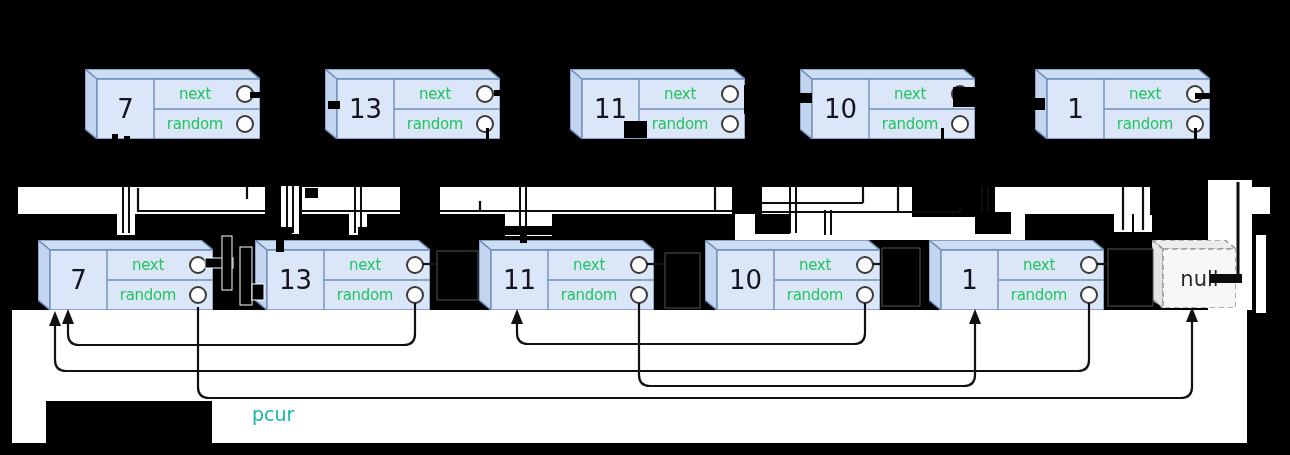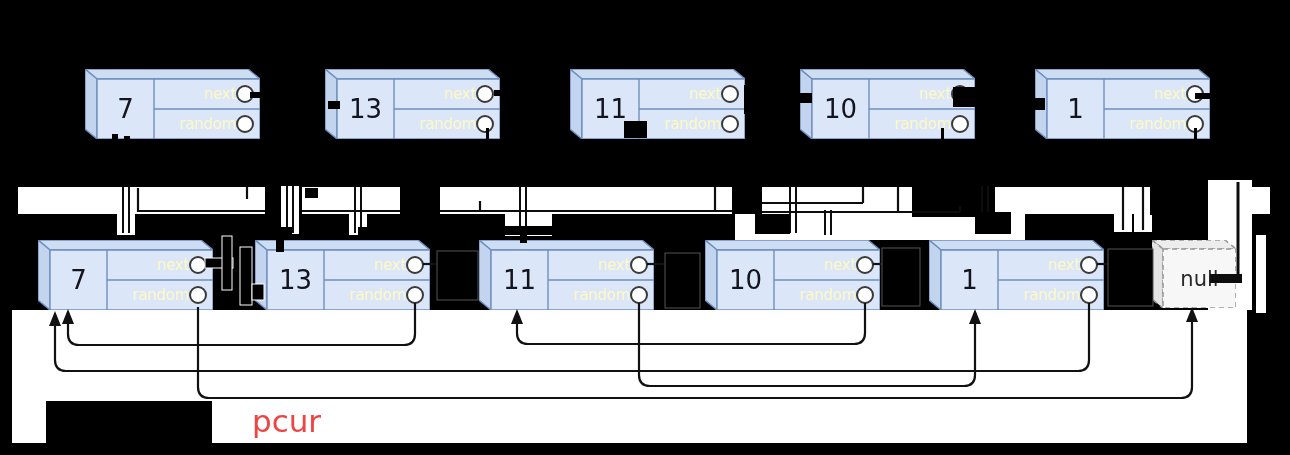--- a/index.html
+++ b/index.html
@@ -9,30 +9,30 @@
   .layer{position:absolute;left:0;top:0;}
   
   .node{position:absolute;width:175px;height:70px;z-index:3;}
   .cube-svg{position:absolute;left:0;top:0;}
   .val{position:absolute;left:12px;top:10px;width:57px;height:60px;
        display:flex;align-items:center;justify-content:center;
        font-size:26px;color:#14141e;}
   .rows{position:absolute;left:69px;top:10px;width:106px;height:60px;
         display:flex;flex-direction:column;}
   .row{flex:1;display:flex;align-items:center;justify-content:flex-end;}
-  .lbl{flex:1;text-align:right;font-size:15px;letter-spacing:-0.3px;color:#fef9c3;}
+  .lbl{flex:1;text-align:center;font-size:15px;letter-spacing:-0.3px;color:#22c55e;}
   .port{width:14px;height:14px;border-radius:50%;background:#fff;
         border:2px solid #3a3a3a;margin-right:6px;flex:0 0 auto;}
   
   .null-node{position:absolute;left:1152px;top:240px;width:84px;height:68px;z-index:3;}
   .null-txt{position:absolute;left:11px;top:9px;width:73px;height:59px;
             display:flex;align-items:center;justify-content:center;
             font-size:21px;color:#2a2a2a;}
   
-  .pcur{position:absolute;left:252px;top:403px;font-size:31px;color:#ef4444;z-index:5;}
+  .pcur{position:absolute;left:252px;top:403px;font-size:19px;color:#14b8a6;z-index:5;}
   .redact{position:absolute;left:46px;top:401px;width:166px;height:42px;background:#000;z-index:5;}
 </style>
 </head>
 <body>
 
 <div id="canvas">
 
   <svg class="layer" width="1290" height="455" style="z-index:1">
 
     <g>

